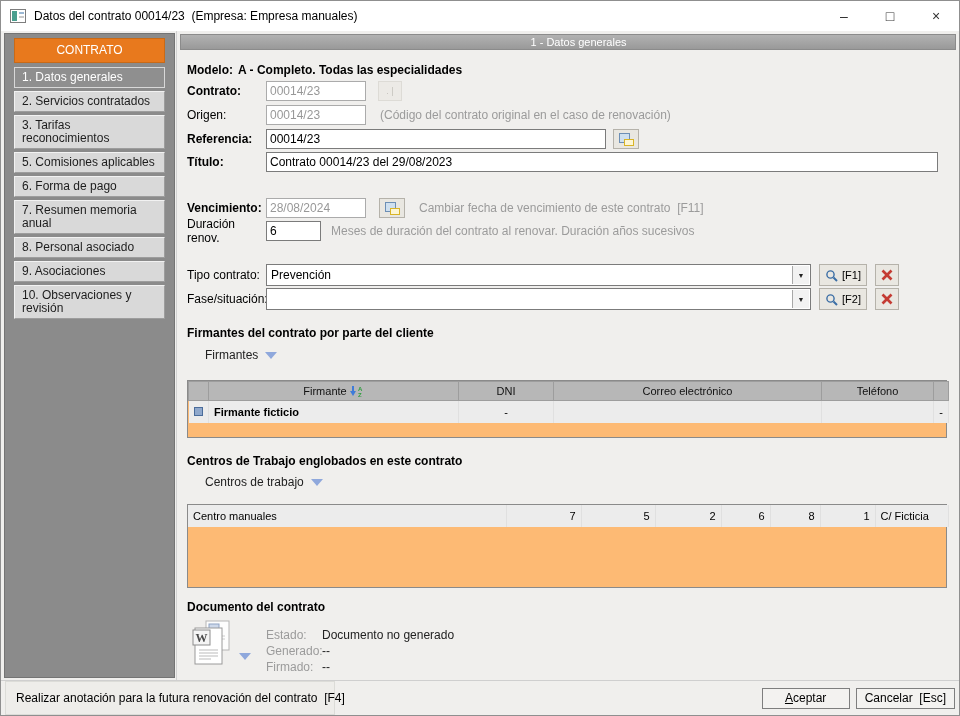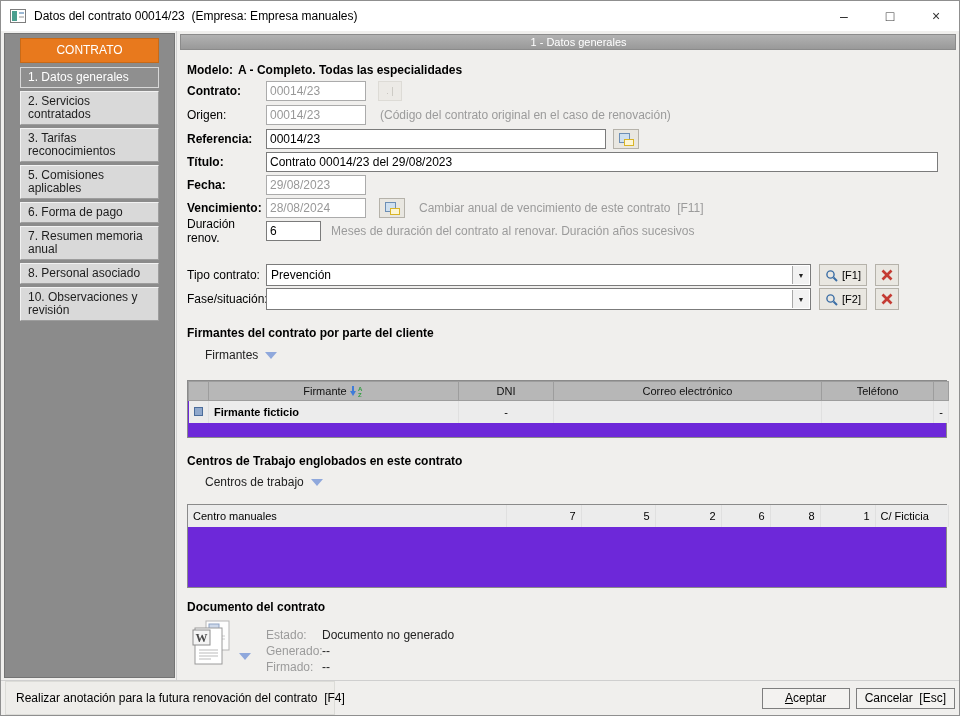--- a/index.html
+++ b/index.html
@@ -13,21 +13,21 @@
   
   .titlebar { height:30px; background:#ffffff; display:flex; align-items:center;
               padding:0 0 0 9px; gap:8px; flex:0 0 auto; }
   .titlebar-title { font-size:12px; white-space:pre; }
   .win-controls { margin-left:auto; display:flex; height:100%; }
   .win-btn { width:46px; height:100%; display:flex; align-items:center; justify-content:center;
              color:#333; font-size:14px; cursor:default; }
   
   .body { flex:1 1 auto; display:flex; background:#f0efed; min-height:0; }
   .sidebar { flex:0 0 171px; margin:2px 1px 2px 3px; background:#8b8b8b;
-             border:1px solid #747474; padding:4px 15px; }
+             border:1px solid #747474; padding:4px 9px; }
   .sidebar-header { background:#e8791d; color:#fff; text-align:center; padding:4px 0 5px;
                     font-size:12px; border:1px solid #c96a17; margin-bottom:4px; }
   .sidebar-item { background:#d9d9d9; color:#1d1d1d; padding:3px 7px; margin-bottom:3px;
                   border:1px solid; border-color:#f2f2f2 #9d9d9d #9d9d9d #f2f2f2;
                   font-size:12px; line-height:13px; cursor:pointer; }
   .sidebar-item.selected { background:#8f8f8f; color:#ffffff; border-color:#d8d8d8; }
   .main { flex:1 1 auto; position:relative; border-left:1px solid #d2d2d2; }
   .main-header { position:absolute; top:3px; left:3px; right:3px; height:16px;
                  background:linear-gradient(#b2b2b2,#999999); border:1px solid #8b8b8b;
                  color:#fff; text-align:center; font-size:11px; line-height:14px;padding-left:21px; }
@@ -63,21 +63,21 @@
   .x-btn { margin-left:8px; width:24px; height:22px; border:1px solid #b5b2aa;
            background:#e9e7e1; display:flex; align-items:center; justify-content:center;
            cursor:pointer; }
   
   .sec-title { position:absolute; left:10px; font-weight:bold; font-size:12px; }
   .menu-btn { position:absolute; left:28px; display:flex; align-items:center; gap:7px;
               font-size:12px; color:#222; cursor:pointer; }
   .tri { width:0; height:0; border-left:6px solid transparent; border-right:6px solid transparent;
          border-top:7px solid #8fa8dc; }
   
-  .grid { position:absolute; left:10px; width:760px; background:#6d28d9; border:1px solid #8a8a8a; }
+  .grid { position:absolute; left:10px; width:760px; background:#fdba74; border:1px solid #8a8a8a; }
   .grid table { border-collapse:collapse; width:100%; table-layout:fixed;
                 font-size:11px; font-family:"Liberation Sans", sans-serif; }
   .grid th { background:#b7b7b7; border:1px solid #9d9d9d; height:19px; font-weight:normal;
              color:#111; padding:0 2px; overflow:hidden; white-space:nowrap; cursor:pointer; }
   .grid td { height:22px; background:#ececec; border-right:1px solid #e0e0e0; padding:0 5px;
              overflow:hidden; white-space:nowrap; }
   .grid td.num { text-align:right; }
   .grid td.ctr { text-align:center; }
   .rowsq { display:inline-block; width:9px; height:9px; background:#8fa8cc;
            border:1px solid #4a6c9b; }
@@ -126,20 +126,21 @@
 
     <div class="sidebar">
       <div class="sidebar-header">CONTRATO</div>
       <div class="sidebar-item selected">1. Datos generales</div>
       <div class="sidebar-item">2. Servicios contratados</div>
       <div class="sidebar-item">3. Tarifas reconocimientos</div>
       <div class="sidebar-item">5. Comisiones aplicables</div>
       <div class="sidebar-item">6. Forma de pago</div>
       <div class="sidebar-item">7. Resumen memoria anual</div>
       <div class="sidebar-item">8. Personal asociado</div>
+      <div class="sidebar-item">9. Asociaciones</div>
       <div class="sidebar-item">10. Observaciones y revisión</div>
     </div>
 
     <div class="main">
       <div class="main-header">1 - Datos generales</div>
 
       <div class="frow" style="top:29px;">
         <span class="flabel narrow bold">Modelo:</span>
         <span class="bold">A - Completo. Todas las especialidades</span>
       </div>
@@ -165,35 +166,31 @@
               <span class="front"></span>
             </span>
         </span>
       </div>
 
       <div class="frow" style="top:121px;">
         <span class="flabel bold">Título:</span>
         <input class="tb w672" value="Contrato 00014/23 del 29/08/2023" style="">
       </div>
 
-      <div class="frow" style="top:144px;">
-        <span class="flabel bold">Fecha:</span>
-        <input class="tb dis w100" value="29/08/2023" style="">
-      </div>
 
       <div class="frow" style="top:167px;">
         <span class="flabel bold">Vencimiento:</span>
         <input class="tb dis w100" value="28/08/2024" style="">
         <span class="icon-btn" style="width:26px; margin-left:13px;">
           <span class="layer-icon">
               <span class="back"></span>
               <span class="front"></span>
             </span>
         </span>
-        <span class="hint">Cambiar anual de vencimiento de este contrato  [F11]</span>
+        <span class="hint">Cambiar fecha de vencimiento de este contrato  [F11]</span>
       </div>
 
       <div class="frow" style="top:190px;">
         <span class="flabel">Duración renov.</span>
         <input class="tb w55" value="6" style="">
         <span class="hint" style="margin-left:10px;">Meses de duración del contrato al renovar. Duración años sucesivos</span>
       </div>
 
       <div class="frow" style="top:233px; height:22px;">
         <span class="flabel">Tipo contrato:</span>

